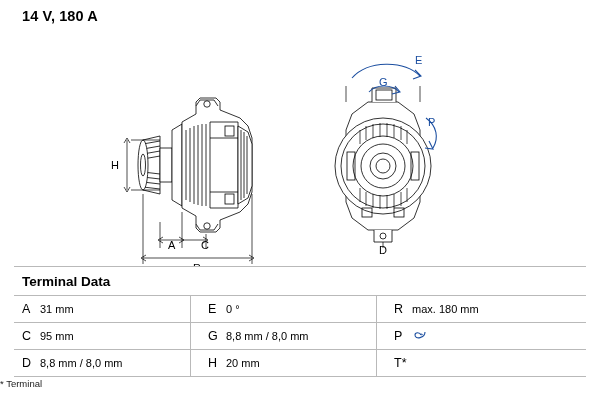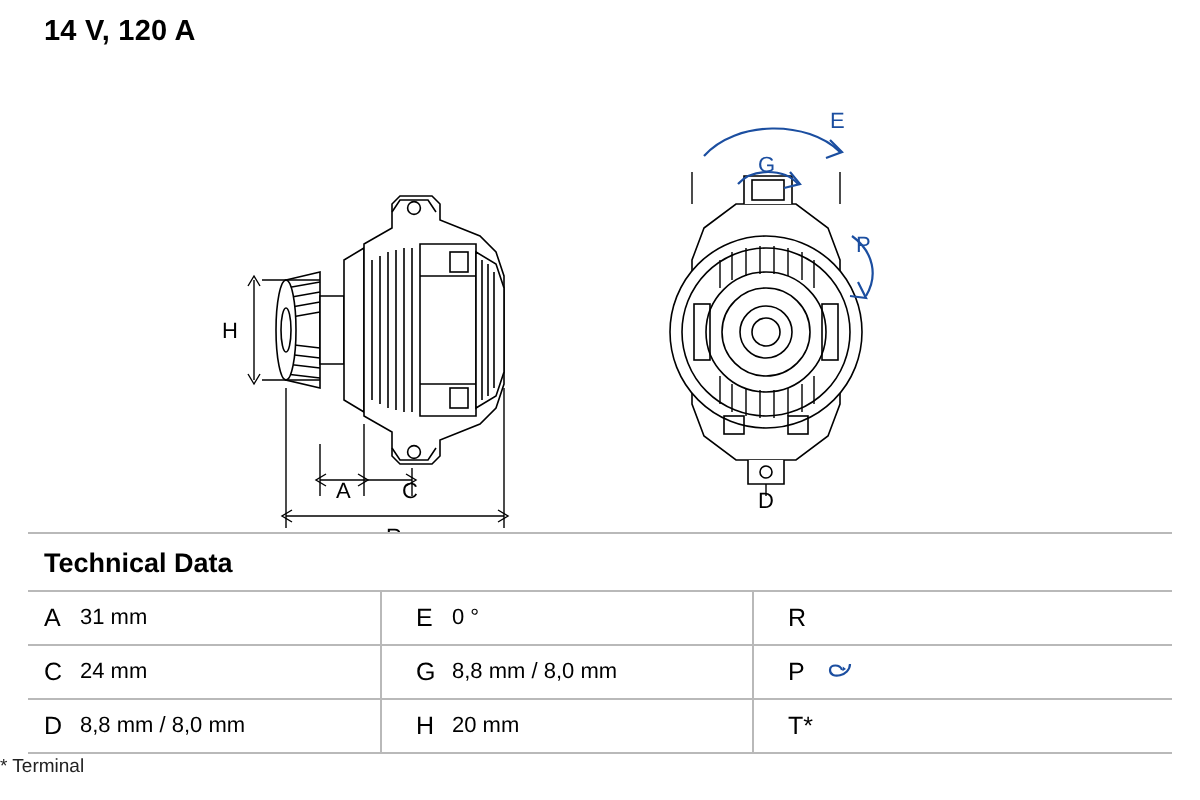--- a/index.html
+++ b/index.html
@@ -110,21 +110,21 @@
     width: 16px;
     height: 14px;
     vertical-align: middle;
   }
 </style>
 </head>
 <body>
 
 <div class="page">
 
-  <div class="title">14 V, 120 A</div>
+  <div class="title">14 V, 180 A</div>
 
   <div class="figure-area">
     <svg width="600" height="240" viewBox="0 0 600 240" xmlns="http://www.w3.org/2000/svg">
       <g stroke="#000" fill="none" stroke-width="0.8">
 
         <g>
           <path d="M143,114 L160,110 L160,168 L143,164 Z" fill="#ffffff"></path>
           <path d="M143,118 L160,115 M143,123 L160,120 M143,128 L160,125 M143,133 L160,130
                    M143,146 L160,148 M143,151 L160,153 M143,156 L160,158 M143,161 L160,163"></path>
           <ellipse cx="143" cy="139" rx="5" ry="25" fill="#ffffff"></ellipse>
@@ -241,48 +241,49 @@
       </g>
 
       <g stroke="#000" fill="none" stroke-width="0.7">
         <path d="M383,216 L383,222"></path>
         <path d="M346,60 L346,76 M420,60 L420,76"></path>
       </g>
     </svg>
   </div>
 
   <div class="rule r1"></div>
-  <div class="tech-title">Technical Data</div>
+  <div class="tech-title">Terminal Data</div>
   <div class="rule r2"></div>
   <div class="rule r3"></div>
   <div class="rule r4"></div>
   <div class="rule r5"></div>
   <div class="vline v1"></div>
   <div class="vline v2"></div>
 
   <div class="specs">
 
     <div class="spec-row">
       <div class="cell col1">
         <span class="key">A</span>
         <span class="val">31 mm</span>
       </div>
       <div class="cell col2">
         <span class="key">E</span>
         <span class="val">0 °</span>
       </div>
       <div class="cell col3">
         <span class="key">R</span>
+        <span class="val">max. 180 mm</span>
       </div>
     </div>
 
     <div class="spec-row">
       <div class="cell col1">
         <span class="key">C</span>
-        <span class="val">24 mm</span>
+        <span class="val">95 mm</span>
       </div>
       <div class="cell col2">
         <span class="key">G</span>
         <span class="val">8,8 mm / 8,0 mm</span>
       </div>
       <div class="cell col3">
         <span class="key">P</span>
         <span class="swirl">
           <svg width="16" height="14" viewBox="0 0 16 14" xmlns="http://www.w3.org/2000/svg">
             <path d="M13,3 C13,9 3,11 3,6 C3,3 8,3 9,6" stroke="#1b4ea0" fill="none" stroke-width="1.1"></path>

